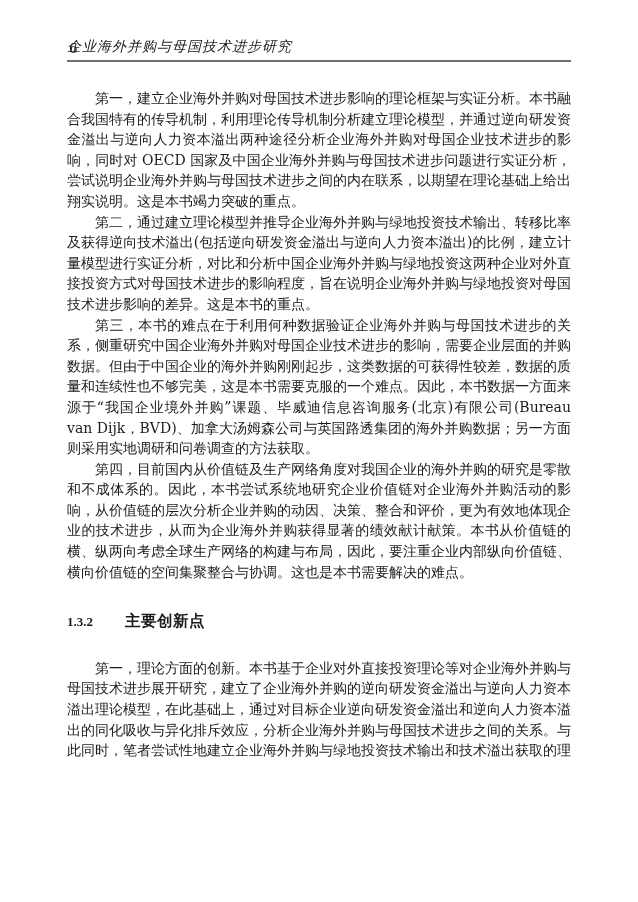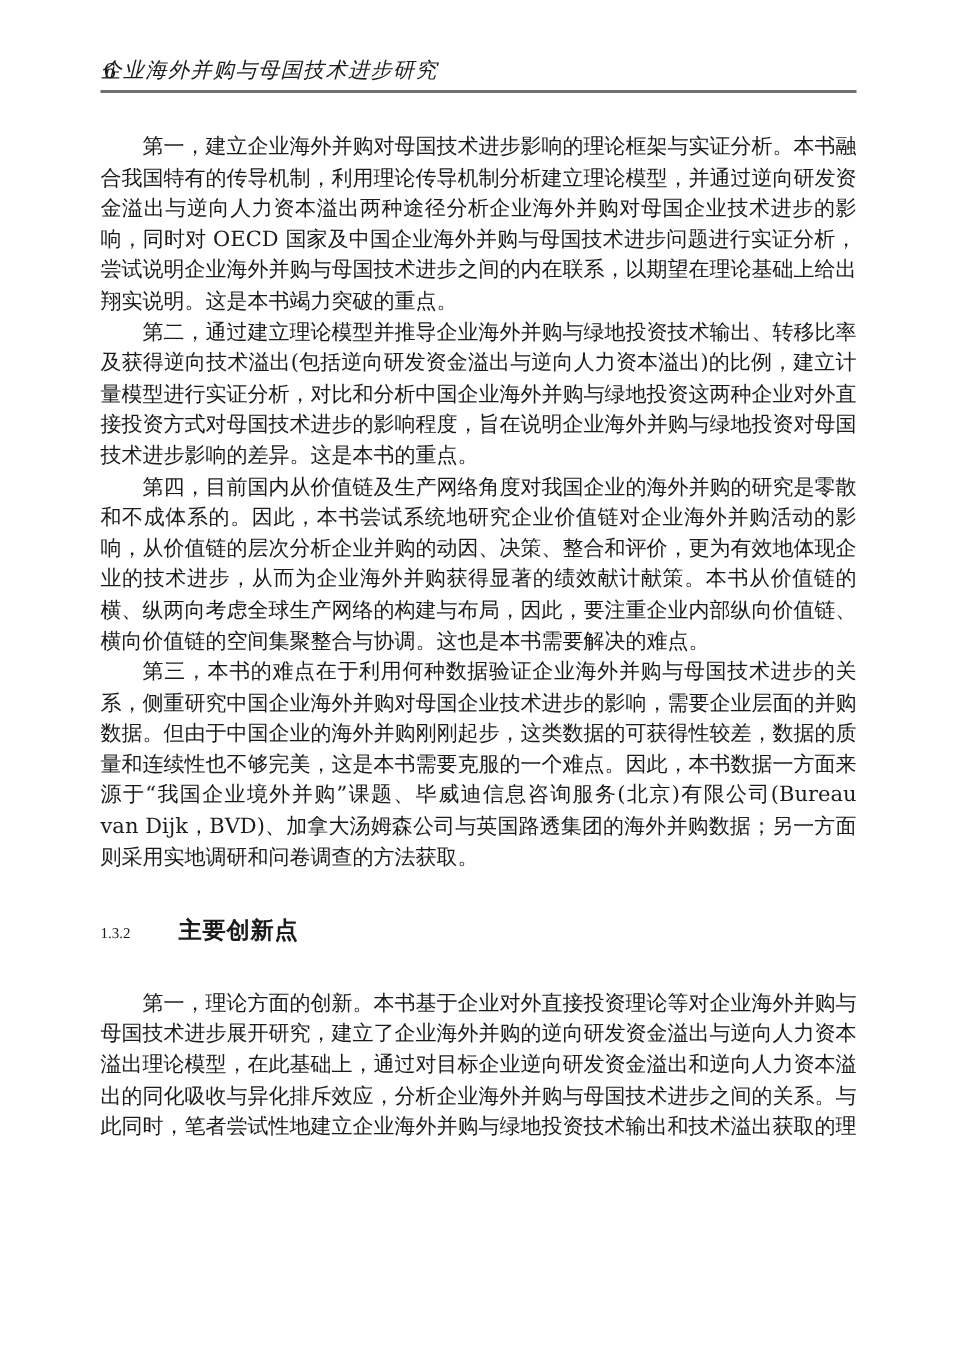--- a/index.html
+++ b/index.html
@@ -57,21 +57,22 @@
   .bodytext p.noindent { text-indent: 0; }
   
   .section {
     margin: 29px 0 25px 0;
     font-weight: normal;
     display: flex;
     align-items: baseline;
   }
   .sec-num {
     font-family: "Liberation Serif", "DejaVu Serif", serif;
-    font-size: 10px;
+    font-size: 13px;
+    font-weight: bold;
   }
   .sec-title {
     font-family: "Liberation Sans", "DejaVu Sans", sans-serif;
     font-weight: bold;
     font-size: 15.5px;
     margin-left: 32px;
     letter-spacing: 0.5px;
   }
 </style>
 </head>
@@ -81,22 +82,22 @@
   <div class="content">
 
     <div class="header">
       <span class="pagenum">6</span>
       <span class="running-title">企业海外并购与母国技术进步研究</span>
     </div>
 
     <div class="bodytext">
       <p>第一，建立企业海外并购对母国技术进步影响的理论框架与实证分析。本书融合我国特有的传导机制，利用理论传导机制分析建立理论模型，并通过逆向研发资金溢出与逆向人力资本溢出两种途径分析企业海外并购对母国企业技术进步的影响，同时对 OECD 国家及中国企业海外并购与母国技术进步问题进行实证分析，尝试说明企业海外并购与母国技术进步之间的内在联系，以期望在理论基础上给出翔实说明。这是本书竭力突破的重点。</p>
       <p>第二，通过建立理论模型并推导企业海外并购与绿地投资技术输出、转移比率及获得逆向技术溢出(包括逆向研发资金溢出与逆向人力资本溢出)的比例，建立计量模型进行实证分析，对比和分析中国企业海外并购与绿地投资这两种企业对外直接投资方式对母国技术进步的影响程度，旨在说明企业海外并购与绿地投资对母国技术进步影响的差异。这是本书的重点。</p>
+      <p>第三，本书的难点在于利用何种数据验证企业海外并购与母国技术进步的关系，侧重研究中国企业海外并购对母国企业技术进步的影响，需要企业层面的并购数据。但由于中国企业的海外并购刚刚起步，这类数据的可获得性较差，数据的质量和连续性也不够完美，这是本书需要克服的一个难点。因此，本书数据一方面来源于“我国企业境外并购”课题、毕威迪信息咨询服务(北京)有限公司(Bureau van Dijk，BVD)、加拿大汤姆森公司与英国路透集团的海外并购数据；另一方面则采用实地调研和问卷调查的方法获取。</p>
       <p>第四，目前国内从价值链及生产网络角度对我国企业的海外并购的研究是零散和不成体系的。因此，本书尝试系统地研究企业价值链对企业海外并购活动的影响，从价值链的层次分析企业并购的动因、决策、整合和评价，更为有效地体现企业的技术进步，从而为企业海外并购获得显著的绩效献计献策。本书从价值链的横、纵两向考虑全球生产网络的构建与布局，因此，要注重企业内部纵向价值链、横向价值链的空间集聚整合与协调。这也是本书需要解决的难点。</p>
-      <p>第三，本书的难点在于利用何种数据验证企业海外并购与母国技术进步的关系，侧重研究中国企业海外并购对母国企业技术进步的影响，需要企业层面的并购数据。但由于中国企业的海外并购刚刚起步，这类数据的可获得性较差，数据的质量和连续性也不够完美，这是本书需要克服的一个难点。因此，本书数据一方面来源于“我国企业境外并购”课题、毕威迪信息咨询服务(北京)有限公司(Bureau van Dijk，BVD)、加拿大汤姆森公司与英国路透集团的海外并购数据；另一方面则采用实地调研和问卷调查的方法获取。</p>
 
       <h2 class="section">
         <span class="sec-num">1.3.2</span>
         <span class="sec-title">主要创新点</span>
       </h2>
 
       <p>第一，理论方面的创新。本书基于企业对外直接投资理论等对企业海外并购与母国技术进步展开研究，建立了企业海外并购的逆向研发资金溢出与逆向人力资本溢出理论模型，在此基础上，通过对目标企业逆向研发资金溢出和逆向人力资本溢出的同化吸收与异化排斥效应，分析企业海外并购与母国技术进步之间的关系。与此同时，笔者尝试性地建立企业海外并购与绿地投资技术输出和技术溢出获取的理</p>
     </div>
 
   </div>

